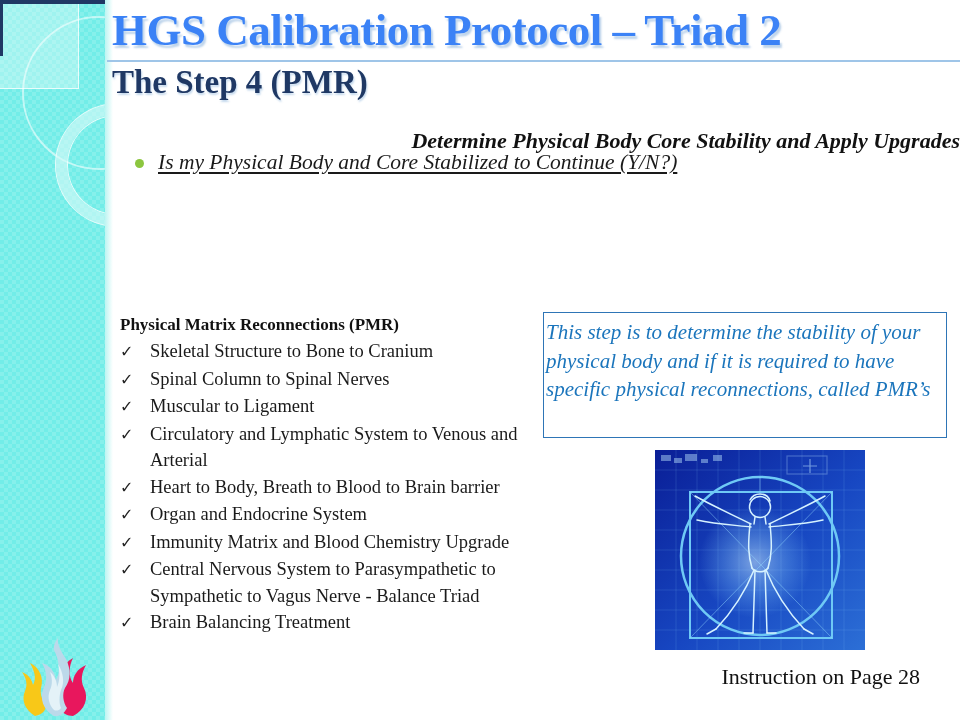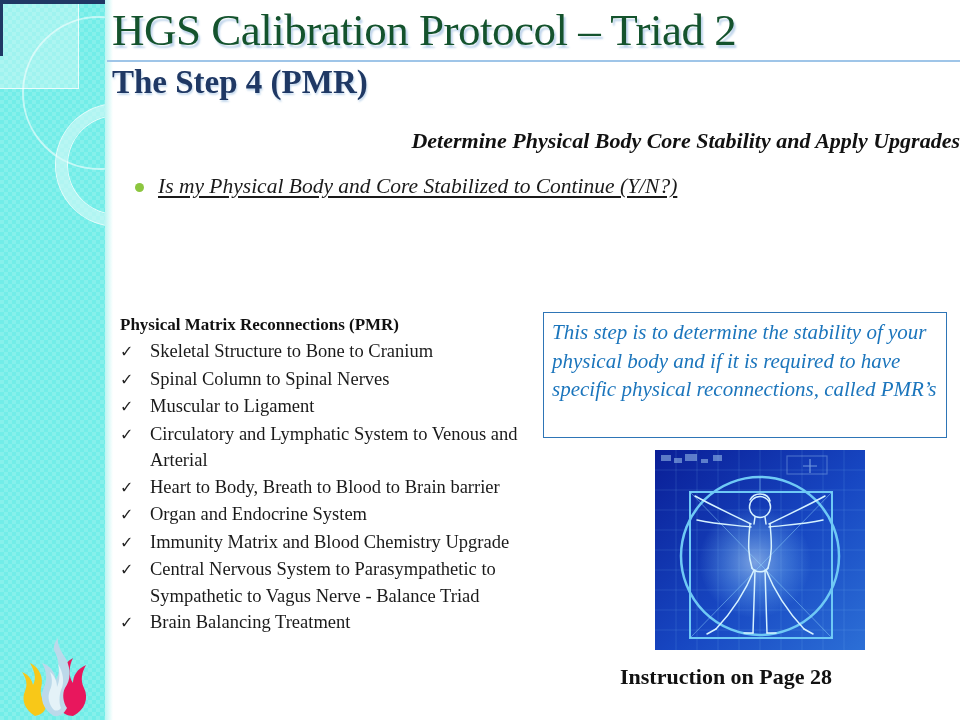--- a/index.html
+++ b/index.html
@@ -36,69 +36,69 @@
   }
   .ring-b{
     position:absolute;left:56px;top:104px;width:100px;height:100px;border-radius:50%;
     border:11px solid rgba(215,250,248,0.62);
     box-shadow:0 0 0 1px rgba(255,255,255,0.8), inset 0 0 0 1px rgba(255,255,255,0.8);
   }
   .flame{position:absolute;left:13px;top:634px;width:82px;height:84px;}
   
   .main-title{
     position:absolute;left:112px;top:4px;width:846px;
-    font-size:45px;font-weight:normal;color:#14532d;letter-spacing:-0.5px;
+    font-size:45px;font-weight:bold;color:#3b82f6;letter-spacing:-0.5px;
     text-shadow:2px 3px 2px rgba(110,160,210,0.45);
     white-space:nowrap;
   }
   .title-underline{
     position:absolute;left:107px;top:60px;width:853px;height:2px;background:#9FC5E8;
   }
   .sub-title{
     position:absolute;left:112px;top:64px;
     font-size:33px;font-weight:bold;color:#1F3864;
     text-shadow:1px 2px 2px rgba(110,160,210,0.40);
     white-space:nowrap;
     font-family:Liberation Serif, serif;
   }
   .heading{
     position:absolute;left:110px;top:128px;width:850px;text-align:right;
     font-size:22px;font-weight:bold;font-style:italic;color:#111111;
   }
   
-  .bullets{position:absolute;left:135px;top:172px;width:790px;}
+  .bullets{position:absolute;left:135px;top:148px;width:790px;}
   .bullet-row{display:flex;margin-bottom:9px;}
   .bullet-dot{
     flex:none;width:9px;height:9px;border-radius:50%;background:#8CC63F;
     margin:11px 14px 0 0;
   }
   .bullet-text{font-size:21.5px;line-height:29px;color:#1a1a1a;}
   .bullet-text.iu{font-style:italic;text-decoration:underline;text-underline-offset:3px;}
   
   .pmr{position:absolute;left:120px;top:312px;width:402px;}
   .pmr-header{font-size:17px;font-weight:bold;color:#111;line-height:26px;}
   .pmr-list{list-style:none;margin:0;padding:0;}
   .pmr-item{display:flex;font-size:18.5px;line-height:26.5px;color:#1a1a1a;}
   .check{
     flex:none;width:30px;font-family:"DejaVu Sans",sans-serif;
     font-size:16px;color:#222;padding-top:1px;
   }
   
   .note-box{
     position:absolute;left:543px;top:312px;width:404px;height:126px;box-sizing:border-box;
-    border:1.5px solid #2E75B6;background:#ffffff;padding:5px 8px;
+    border:1.5px solid #2E75B6;background:#ffffff;padding:5px 2px;
   }
   .note-text{
     font-size:21px;font-style:italic;color:#1B75BC;line-height:28.5px;
   }
   
   .vitruvian{position:absolute;left:655px;top:450px;width:210px;height:200px;}
   .caption{
-    position:absolute;left:620px;top:664px;width:300px;text-align:left;
-    font-size:22px;font-weight:bold;color:#111111;
+    position:absolute;left:620px;top:664px;width:300px;text-align:right;
+    font-size:22px;font-weight:normal;color:#111111;
   }
 </style>
 </head>
 <body>
 
 <div class="sidebar">
   <div class="deco-rect"></div>
   <div class="ring-a"></div>
   <div class="ring-b"></div>
   <div class="top-accent"></div>

